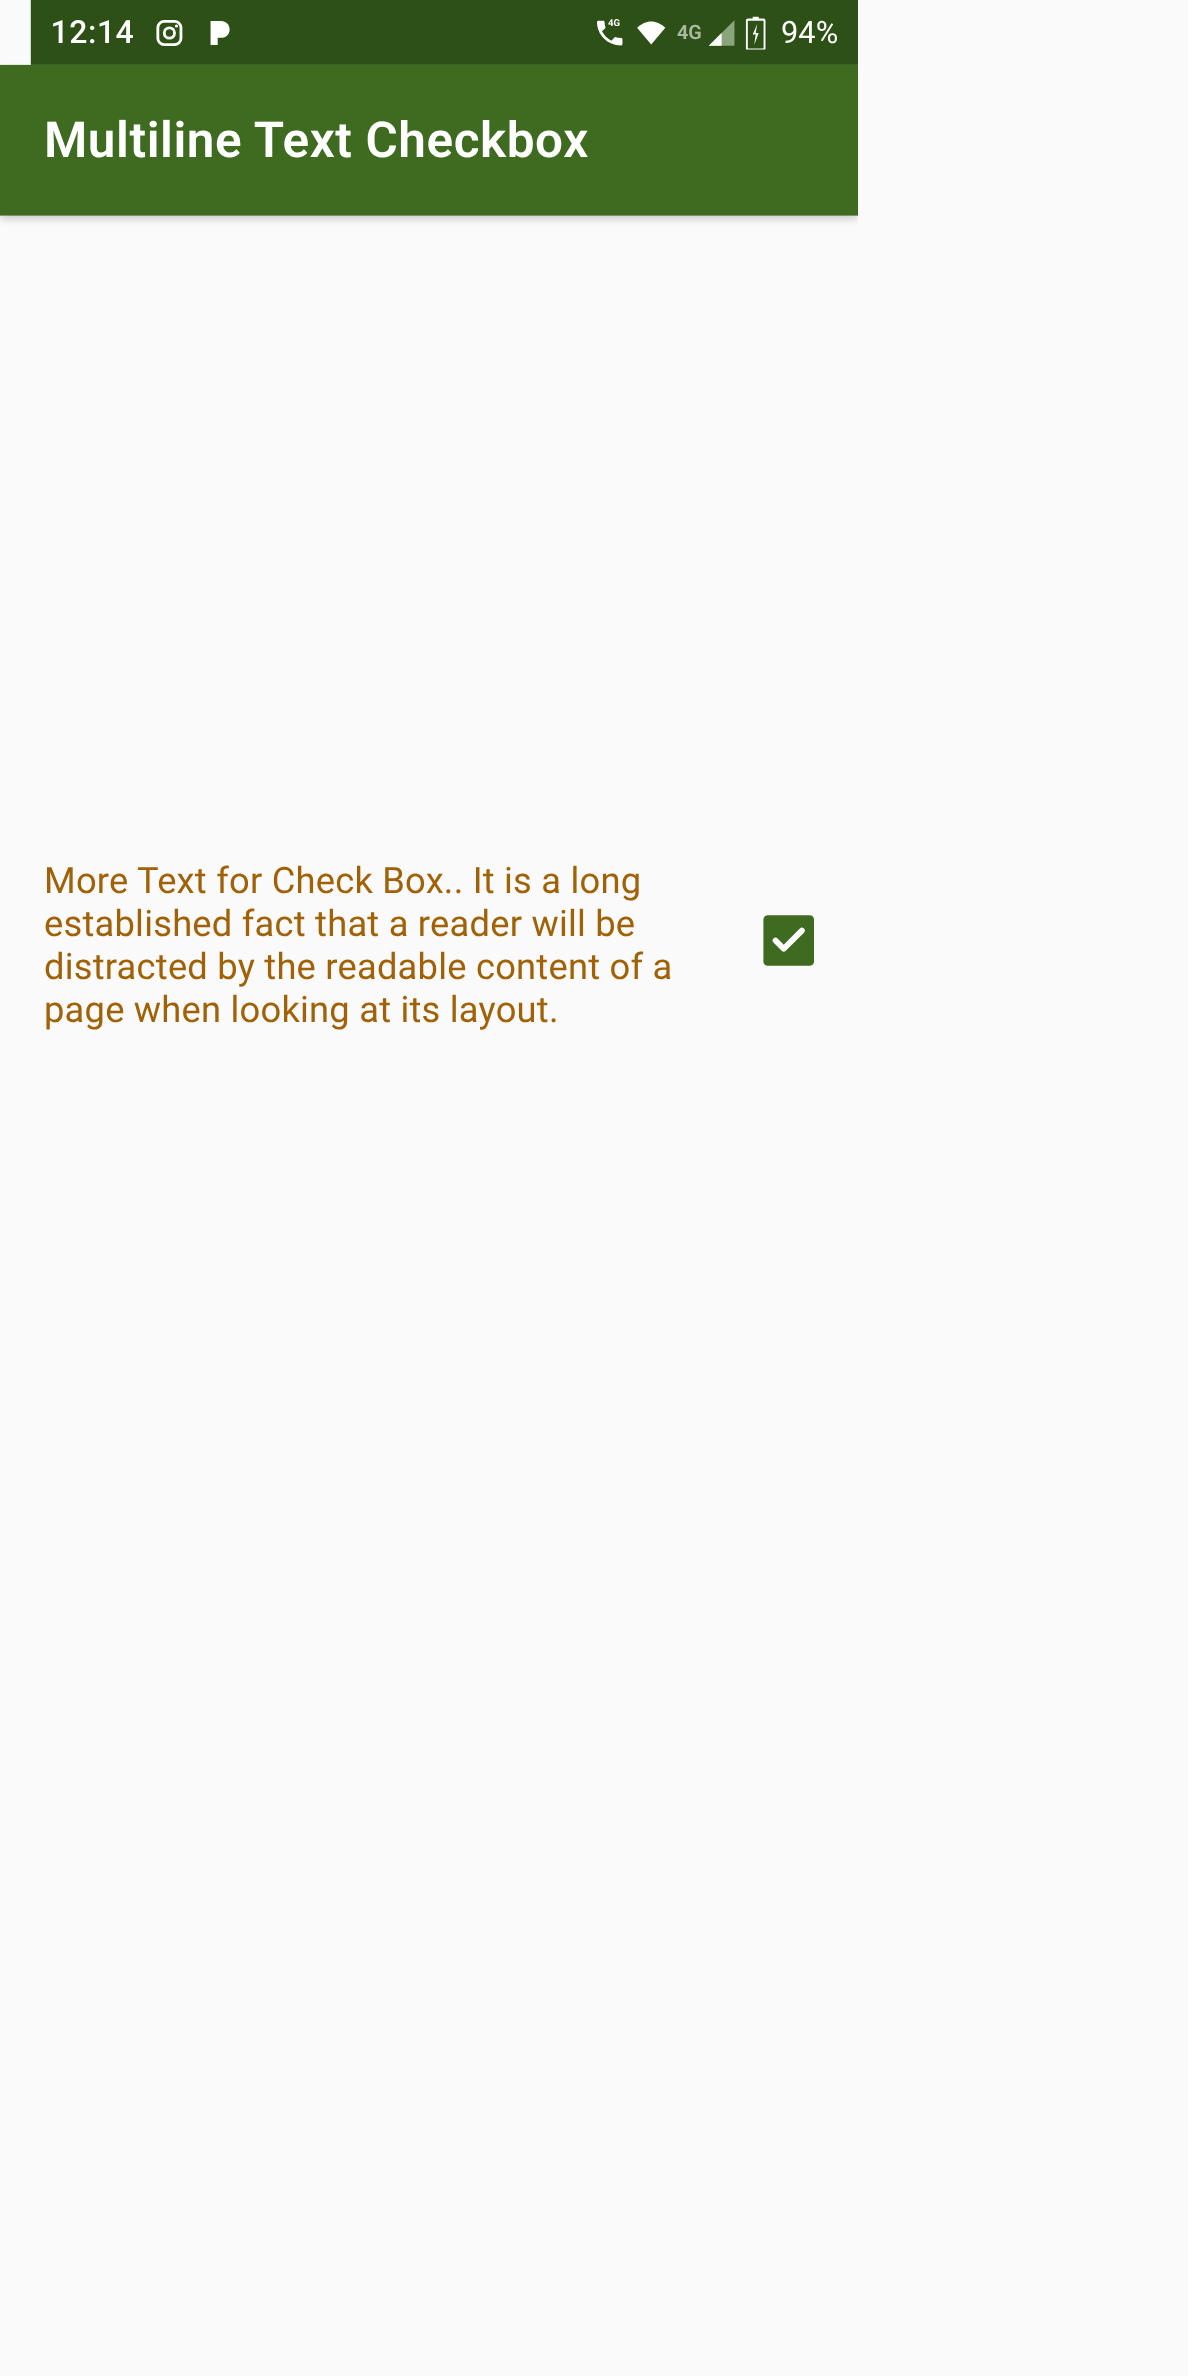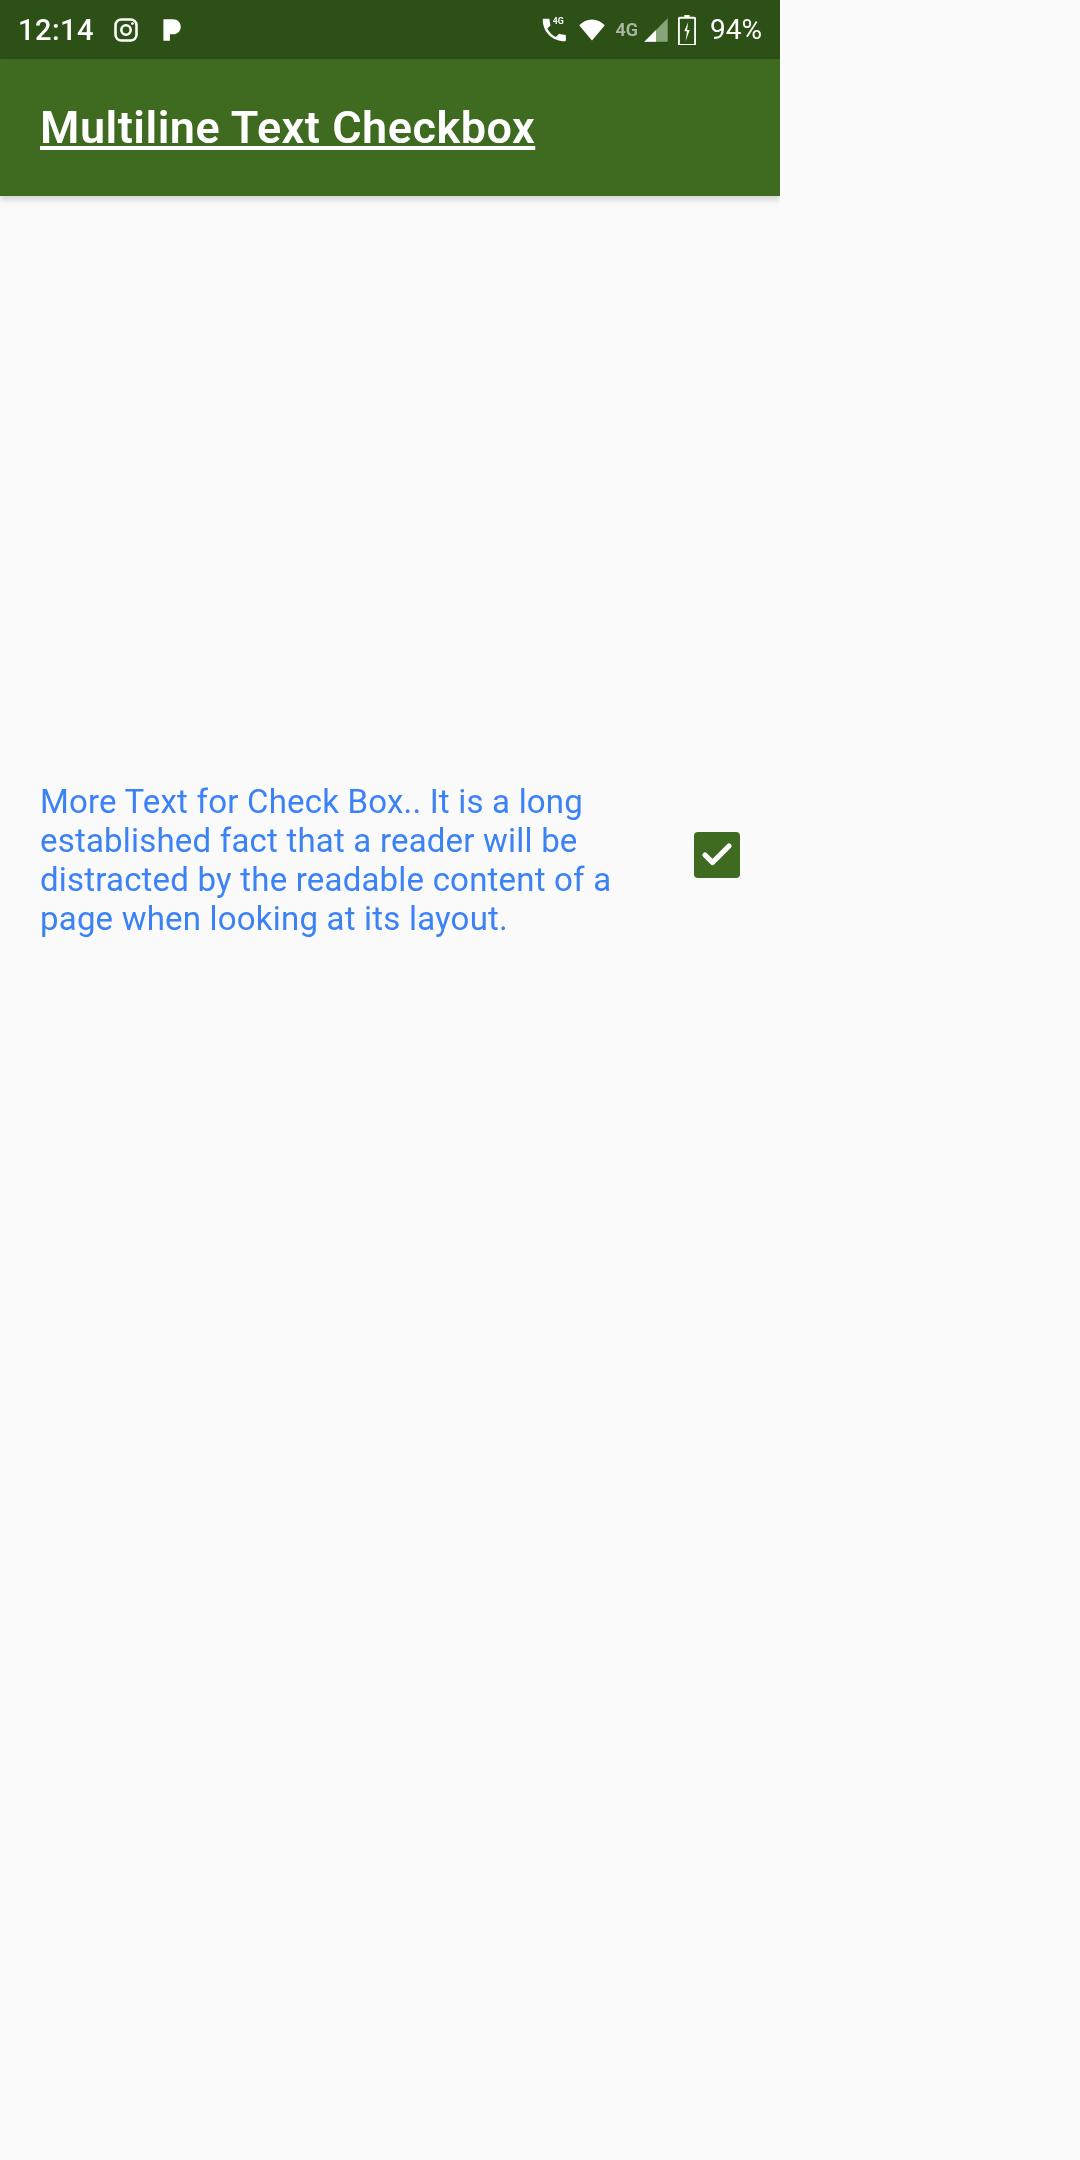--- a/index.html
+++ b/index.html
@@ -14,20 +14,21 @@
       background: #fafafa;
       overflow: hidden;
     }
     .status-bar {
       height: 59px;
       background: #2d5016;
       display: flex;
       align-items: center;
       padding: 0 18px;
       color: #fff;
+      margin-left: 28px;
     }
     .status-left {
       display: flex;
       align-items: center;
       gap: 18px;
       flex: 1;
     }
     .status-time {
       font-size: 29px;
       font-weight: 500;
@@ -60,21 +61,20 @@
       display: flex;
       align-items: center;
       padding: 0 40px;
       box-shadow: 0 4px 6px rgba(0,0,0,0.15);
     }
     .app-title {
       color: #fff;
       font-size: 45px;
       font-weight: 600;
       letter-spacing: 0.5px;
-      text-decoration: underline;
     }
     .content {
       position: relative;
       height: calc(100% - 196px);
     }
     .checkbox-row {
       position: absolute;
       top: 586px;
       left: 40px;
       right: 40px;
@@ -88,21 +88,21 @@
     }
     .checkbox-title {
       font-size: 35px;
       color: #222;
       font-weight: 400;
       margin-bottom: 6px;
       letter-spacing: 0.3px;
     }
     .checkbox-description {
       font-size: 33px;
-      color: #3b82f6;
+      color: #a16207;
       line-height: 39px;
       letter-spacing: 0.2px;
     }
     .checkbox-box {
       width: 46px;
       height: 46px;
       background: #3e6b1f;
       border-radius: 4px;
       display: flex;
       align-items: center;

